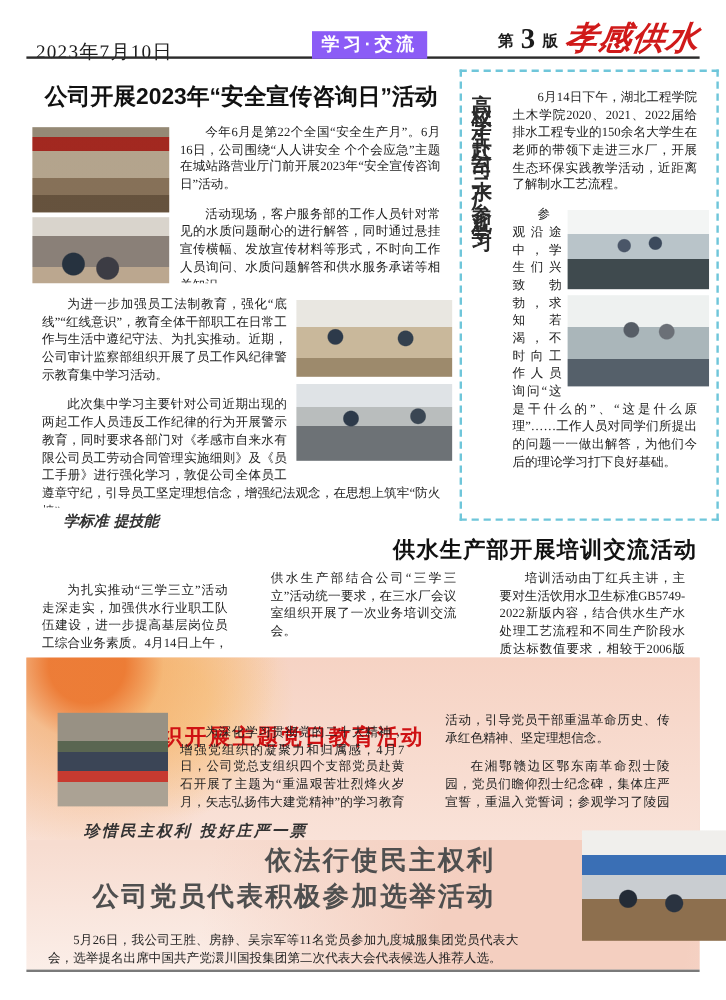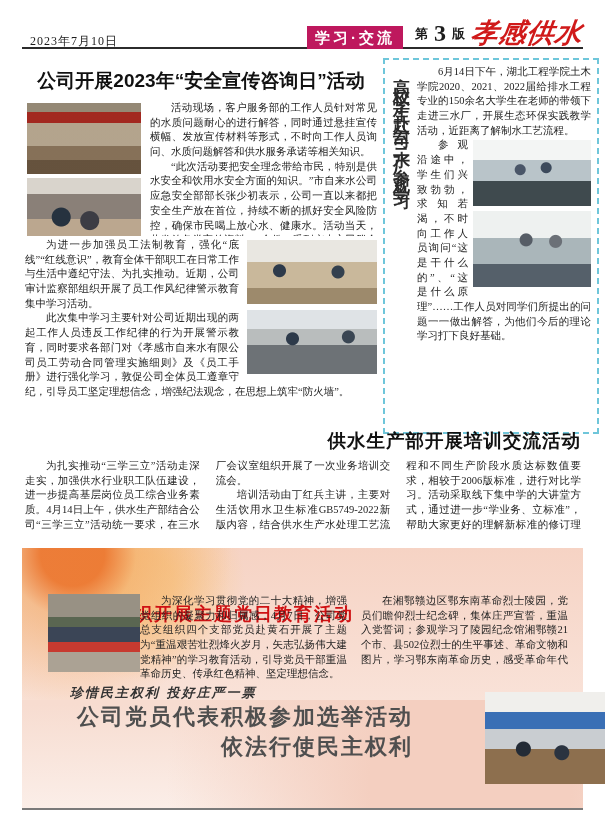--- a/index.html
+++ b/index.html
@@ -1,32 +1,32 @@
 <!DOCTYPE html>
 <html><head>
 <meta charset="utf-8">
 <style>
   html,body{margin:0;padding:0;background:#ffffff;}
   #page{position:relative;width:605px;height:833px;background:#fff;overflow:hidden;
         font-family:"Liberation Serif",serif;color:#1c1c1c;}
   
-  .hdr-date{position:absolute;left:30px;top:33px;font-size:12px;letter-spacing:1px;}
+  .hdr-date{position:absolute;left:30px;top:33px;font-size:16px;letter-spacing:1px;}
   .hdr-rule{position:absolute;left:22px;top:47px;width:561px;height:2px;background:#2b2b2b;}
-  .hdr-section{position:absolute;left:260px;top:26px;width:96px;height:23px;background:#be185d;
+  .hdr-section{position:absolute;left:260px;top:26px;width:96px;height:23px;background:#8b5cf6;
         color:#fff;font-family:"Liberation Sans",sans-serif;font-weight:bold;font-size:15px;
-        line-height:23px;text-align:center;letter-spacing:3px;margin-left:47px;}
+        line-height:23px;text-align:center;letter-spacing:3px;}
   .hdr-right{position:absolute;right:22px;top:18px;display:flex;align-items:flex-end;gap:6px;}
   .pg-label{font-size:13px;font-weight:bold;line-height:28px;}
   .pg-num{font-size:24px;font-weight:bold;font-family:"Liberation Serif",serif;line-height:30px;}
   .masthead{font-family:"DejaVu Serif",serif;font-style:italic;font-weight:bold;
         font-size:27px;color:#d01a1a;transform:skewX(-8deg);line-height:30px;letter-spacing:1px;}
   
   .title{font-family:"Liberation Sans",sans-serif;font-weight:bold;color:#111;text-align:right;}
   .body-txt{font-size:10.5px;line-height:1.40;text-align:justify;color:#222;}
-  .body-txt p{margin:0;text-indent:2em;}
+  .body-txt p{margin:10px;text-indent:2em;}
   .kicker{font-family:"DejaVu Serif",serif;font-style:italic;font-weight:bold;color:#333;}
   
   .ph{border:0;flex:none;}
   .ph-s1{background:linear-gradient(180deg,#b7b0a2 0 12%,#c8342c 12% 28%,#ddd3c3 28% 60%,#a5917a 60% 80%,#7d6a55 80% 100%),#cfc6b8;background-blend-mode:multiply;}
   .ph-s2{background:radial-gradient(circle at 30% 55%,#26323f 0 9px,rgba(0,0,0,0) 10px),radial-gradient(circle at 55% 60%,#3c3c44 0 9px,rgba(0,0,0,0) 10px),linear-gradient(180deg,#d9d4cc 0 22%,#8a8078 22% 58%,#bba78f 58% 100%);}
   .ph-d1{background:radial-gradient(circle at 25% 48%,#2d3a4a 0 6px,rgba(0,0,0,0) 7px),radial-gradient(circle at 70% 50%,#33404e 0 6px,rgba(0,0,0,0) 7px),linear-gradient(180deg,#e9e7e1 0 35%,#c9b89b 35% 75%,#9d8a6c 75% 100%);}
   .ph-d2{background:radial-gradient(circle at 35% 45%,#2d3a4a 0 6px,rgba(0,0,0,0) 7px),radial-gradient(circle at 78% 42%,#3a4653 0 6px,rgba(0,0,0,0) 7px),linear-gradient(180deg,#dfe3e6 0 30%,#b9bdbd 30% 55%,#6d7276 55% 100%);}
   .ph-c1{background:radial-gradient(circle at 40% 45%,#4a5668 0 5px,rgba(0,0,0,0) 6px),radial-gradient(circle at 62% 42%,#3c4a5c 0 5px,rgba(0,0,0,0) 6px),linear-gradient(180deg,#f3f5f4 0 30%,#b9c4c9 30% 62%,#3f4a4e 62% 100%);}
   .ph-c2{background:radial-gradient(circle at 45% 38%,#565d66 0 6px,rgba(0,0,0,0) 7px),radial-gradient(circle at 70% 40%,#6b7077 0 6px,rgba(0,0,0,0) 7px),linear-gradient(180deg,#eef1f0 0 35%,#aab6ba 35% 70%,#55606a 70% 100%);}
   .ph-p1{background:linear-gradient(180deg,#989184 0 30%,#5a6651 30% 42%,#3b4556 42% 62%,#c73a30 62% 74%,#aba294 74% 100%);}
@@ -87,20 +87,21 @@
     <span class="masthead">孝感供水</span>
   </div>
 
   <div id="art-safety">
     <div class="title">公司开展2023年“安全宣传咨询日”活动</div>
     <div class="body-txt">
       <div class="float-l">
         <div class="ph ph-s1"></div>
         <div class="ph ph-s2"></div>
       </div>
+      <p>今年6月是第22个全国“安全生产月”。6月16日，公司围绕“人人讲安全 个个会应急”主题在城站路营业厅门前开展2023年“安全宣传咨询日”活动。</p>
       <p>活动现场，客户服务部的工作人员针对常见的水质问题耐心的进行解答，同时通过悬挂宣传横幅、发放宣传材料等形式，不时向工作人员询问、水质问题解答和供水服务承诺等相关知识。</p>
       <p>“此次活动要把安全理念带给市民，特别是供水安全和饮用水安全方面的知识。”市自来水公司应急安全部部长张少初表示，公司一直以来都把安全生产放在首位，持续不断的抓好安全风险防控，确保市民喝上放心水、健康水。活动当天，共发放各类宣传资料100余份，受到广大市民群众的热烈欢迎。</p>
     </div>
   </div>
 
   <div id="art-disc">
     <div class="body-txt">
       <div class="float-r">
         <div class="ph ph-d1"></div>
         <div class="ph ph-d2"></div>
@@ -116,20 +117,21 @@
     <div class="body-txt">
       <p>6月14日下午，湖北工程学院土木学院2020、2021、2022届给排水工程专业的150余名大学生在老师的带领下走进三水厂，开展生态环保实践教学活动，近距离了解制水工艺流程。</p>
       <div class="ph ph-c1 ph-cf"></div>
       <div class="ph ph-c2 ph-cf"></div>
       <p>参观沿途中，学生们兴致勃勃，求知若渴，不时向工作人员询问“这是干什么的”、“这是什么原理”……工作人员对同学们所提出的问题一一做出解答，为他们今后的理论学习打下良好基础。</p>
 
     </div>
   </div>
 
   <div id="art-train">
+    <div class="kicker">学标准 提技能</div>
     <div class="title">供水生产部开展培训交流活动</div>
     <div class="body-txt cols3">
       <p>为扎实推动“三学三立”活动走深走实，加强供水行业职工队伍建设，进一步提高基层岗位员工综合业务素质。4月14日上午，供水生产部结合公司“三学三立”活动统一要求，在三水厂会议室组织开展了一次业务培训交流会。</p>
       <p>培训活动由丁红兵主讲，主要对生活饮用水卫生标准GB5749-2022新版内容，结合供水生产水处理工艺流程和不同生产阶段水质达标数值要求，相较于2006版标准，进行对比学习。活动采取线下集中学的大讲堂方式，通过进一步“学业务、立标准”，帮助大家更好的理解新标准的修订理念，有效发挥新标准在供水生产的积极指导意义作用，确保水质合格达标和群众用户饮水安全。供水生产部、客服部、人力资源部、技术信息部等相关部门人员参与此次培训。</p>
 
     </div>
   </div>
 
   <div id="pink">
 
@@ -141,22 +143,25 @@
           <p>为深化学习贯彻党的二十大精神，增强党组织的凝聚力和归属感，4月7日，公司党总支组织四个支部党员赴黄石开展了主题为“重温艰苦壮烈烽火岁月，矢志弘扬伟大建党精神”的学习教育活动，引导党员干部重温革命历史、传承红色精神、坚定理想信念。</p>
           <p>在湘鄂赣边区鄂东南革命烈士陵园，党员们瞻仰烈士纪念碑，集体庄严宣誓，重温入党誓词；参观学习了陵园纪念馆湘鄂赣21个市、县502位烈士的生平事述、革命文物和图片，学习鄂东南革命历史，感受革命年代共产党人赴汤蹈火、艰苦卓绝的斗争历程，缅怀革命先烈。</p>
 
         </div>
       </div>
     </div>
 
     <div id="election">
       <div class="kicker">珍惜民主权利 投好庄严一票</div>
       <div class="el-title title">
+        <div>依法行使民主权利</div>
         <div>公司党员代表积极参加选举活动</div>
-        <div>依法行使民主权利</div>
+      </div>
+      <div class="el-body body-txt">
+        <p>5月26日，我公司王胜、房静、吴宗军等11名党员参加九度城服集团党员代表大会，选举提名出席中国共产党澴川国投集团第二次代表大会代表候选人推荐人选。</p>
       </div>
       <div class="ph ph-e1"></div>
     </div>
 
   </div>
 
   <div class="ftr-rule"></div>
 </div>
 
 </body></html>

